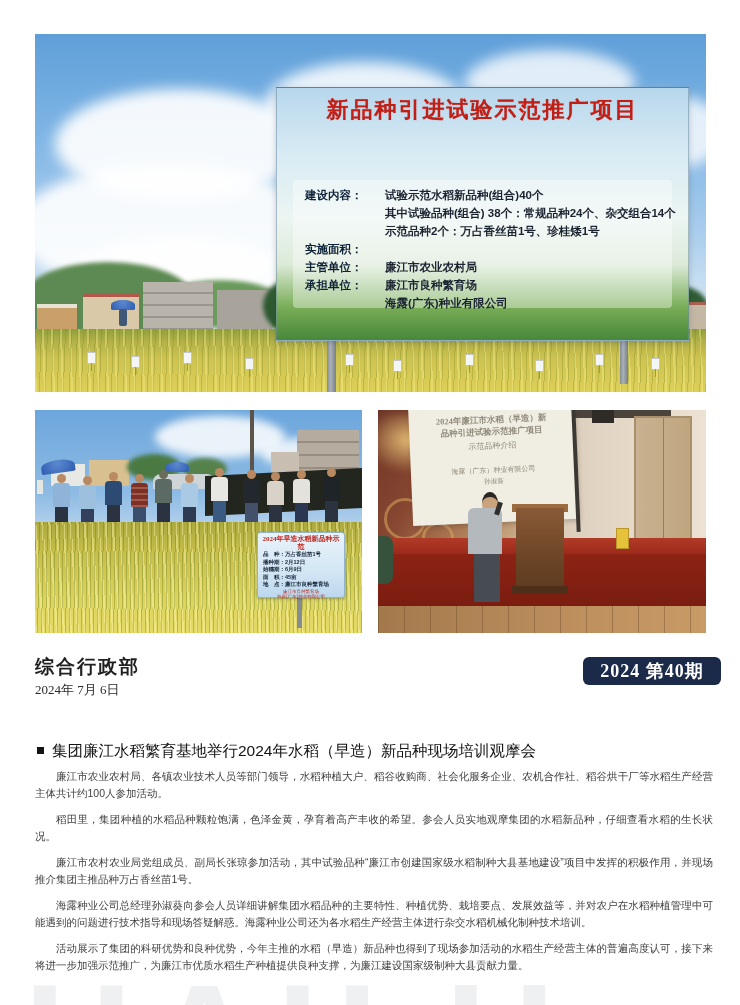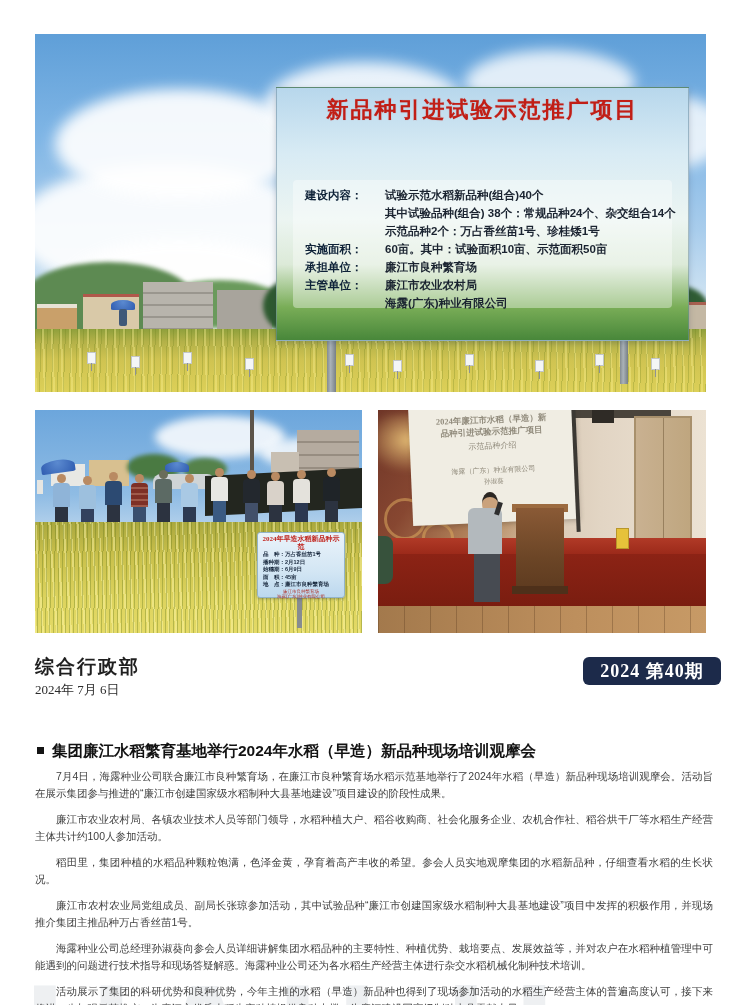--- a/index.html
+++ b/index.html
@@ -84,21 +84,21 @@
   .scr-l{font-family:"Liberation Serif",serif;}
   
   #dept{left:35px;top:654px;font-family:Liberation Serif, serif;font-size:19px;font-weight:600;
     color:#1f1f1f;letter-spacing:2px;}
   #pubdate{left:35px;top:681px;font-family:"Liberation Serif",serif;font-size:13px;color:#2c2c2c;}
   #issue-badge{left:583px;top:657px;width:138px;height:28px;background:#1c2a4a;border-radius:6px;
     color:#ffffff;font-family:"Liberation Serif",serif;font-size:18px;font-weight:bold;
     text-align:center;line-height:28px;letter-spacing:1px;}
   #headline-row{left:35px;top:741px;width:668px;display:flex;align-items:flex-start;z-index:2;}
   #headline-bullet{flex:0 0 7px;width:7px;height:7px;background:#141414;margin:6px 8px 0 2px;}
-  #headline-text{font-size:15.5px;font-weight:bold;color:#121212;line-height:20px;}
+  #headline-text{font-size:15.5px;font-weight:normal;color:#121212;line-height:20px;}
   #article{left:35px;top:768px;width:678px;z-index:2;}
   #article p{margin:0 0 9px 0;font-size:10.5px;line-height:17px;color:#404040;
     text-indent:2em;text-align:justify;}
   #watermark{left:24px;top:962px;font-size:150px;font-weight:bold;color:#eef0f2;
     letter-spacing:18px;line-height:1;z-index:1;font-family:"Liberation Sans",sans-serif;}
 </style>
 </head>
 <body>
 
 <div id="page">
@@ -146,29 +146,28 @@
         <div class="bb-row">
             <span class="bb-label"></span>
             <span class="bb-value">其中试验品种(组合) 38个：常规品种24个、杂交组合14个</span>
           </div>
         <div class="bb-row">
             <span class="bb-label"></span>
             <span class="bb-value">示范品种2个：万占香丝苗1号、珍桂矮1号</span>
           </div>
         <div class="bb-row">
             <span class="bb-label">实施面积：</span>
-            <span class="bb-value">60亩。其中：试验面积10亩、示范面积50亩</span>
+          </div>
+        <div class="bb-row">
+            <span class="bb-label">主管单位：</span>
+            <span class="bb-value">廉江市农业农村局</span>
           </div>
         <div class="bb-row">
             <span class="bb-label">承担单位：</span>
             <span class="bb-value">廉江市良种繁育场</span>
-          </div>
-        <div class="bb-row">
-            <span class="bb-label">主管单位：</span>
-            <span class="bb-value">廉江市农业农村局</span>
           </div>
         <div class="bb-row">
             <span class="bb-label"></span>
             <span class="bb-value">海露(广东)种业有限公司</span>
           </div>
       </div>
     </div>
   </div>
 
   <div id="photo-left" class="photo">
@@ -290,21 +289,20 @@
 
   <div id="dept" class="abs">综合行政部</div>
   <div id="pubdate" class="abs">2024年 7月 6日</div>
   <div id="issue-badge" class="abs">2024 第40期</div>
 
   <div id="headline-row" class="abs">
     <div id="headline-bullet"></div>
     <div id="headline-text">集团廉江水稻繁育基地举行2024年水稻（早造）新品种现场培训观摩会</div>
   </div>
   <div id="article" class="abs">
-    <p>7月4日，海露种业公司联合廉江市良种繁育场，在廉江市良种繁育场水稻示范基地举行了2024年水稻（早造）新品种现场培训观摩会。活动旨在展示集团参与推进的“廉江市创建国家级水稻制种大县基地建设”项目建设的阶段性成果。</p>
     <p>廉江市农业农村局、各镇农业技术人员等部门领导，水稻种植大户、稻谷收购商、社会化服务企业、农机合作社、稻谷烘干厂等水稻生产经营主体共计约100人参加活动。</p>
     <p>稻田里，集团种植的水稻品种颗粒饱满，色泽金黄，孕育着高产丰收的希望。参会人员实地观摩集团的水稻新品种，仔细查看水稻的生长状况。</p>
     <p>廉江市农村农业局党组成员、副局长张琼参加活动，其中试验品种“廉江市创建国家级水稻制种大县基地建设”项目中发挥的积极作用，并现场推介集团主推品种万占香丝苗1号。</p>
     <p>海露种业公司总经理孙淑葵向参会人员详细讲解集团水稻品种的主要特性、种植优势、栽培要点、发展效益等，并对农户在水稻种植管理中可能遇到的问题进行技术指导和现场答疑解惑。海露种业公司还为各水稻生产经营主体进行杂交水稻机械化制种技术培训。</p>
     <p>活动展示了集团的科研优势和良种优势，今年主推的水稻（早造）新品种也得到了现场参加活动的水稻生产经营主体的普遍高度认可，接下来将进一步加强示范推广，为廉江市优质水稻生产种植提供良种支撑，为廉江建设国家级制种大县贡献力量。</p>
   </div>
 
   <div id="watermark" class="abs">HAILU</div>
 </div>
 

